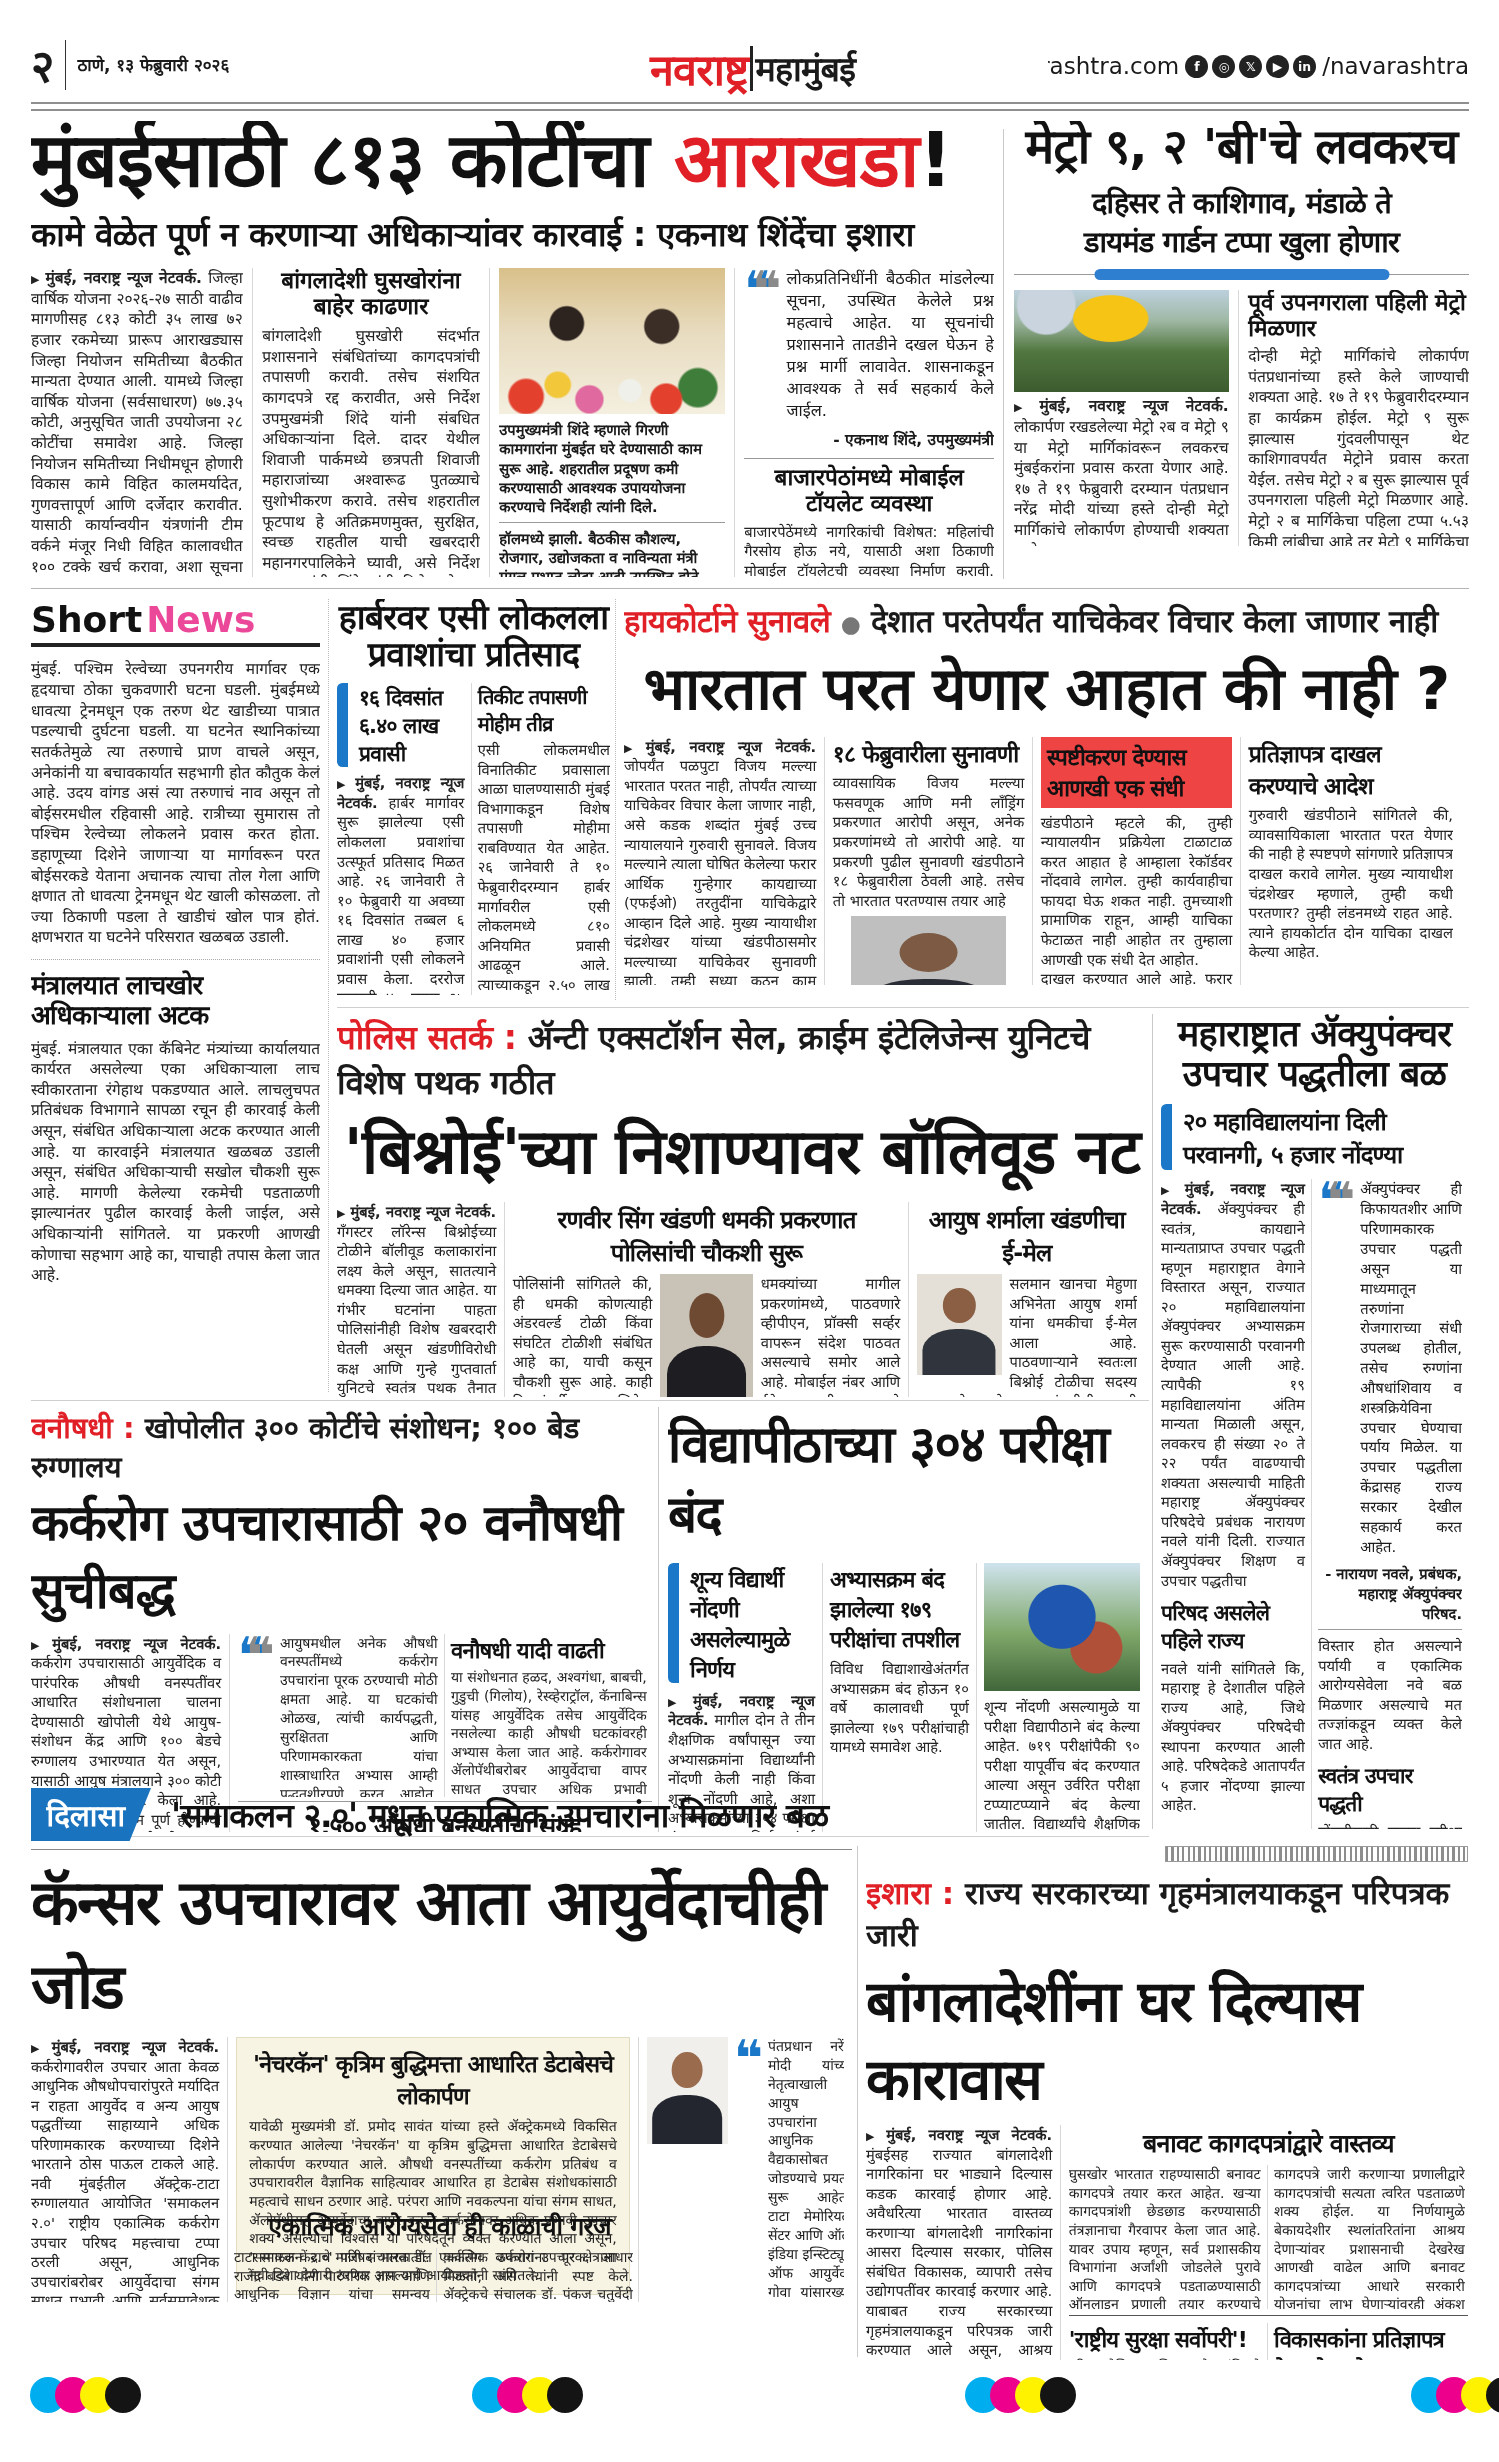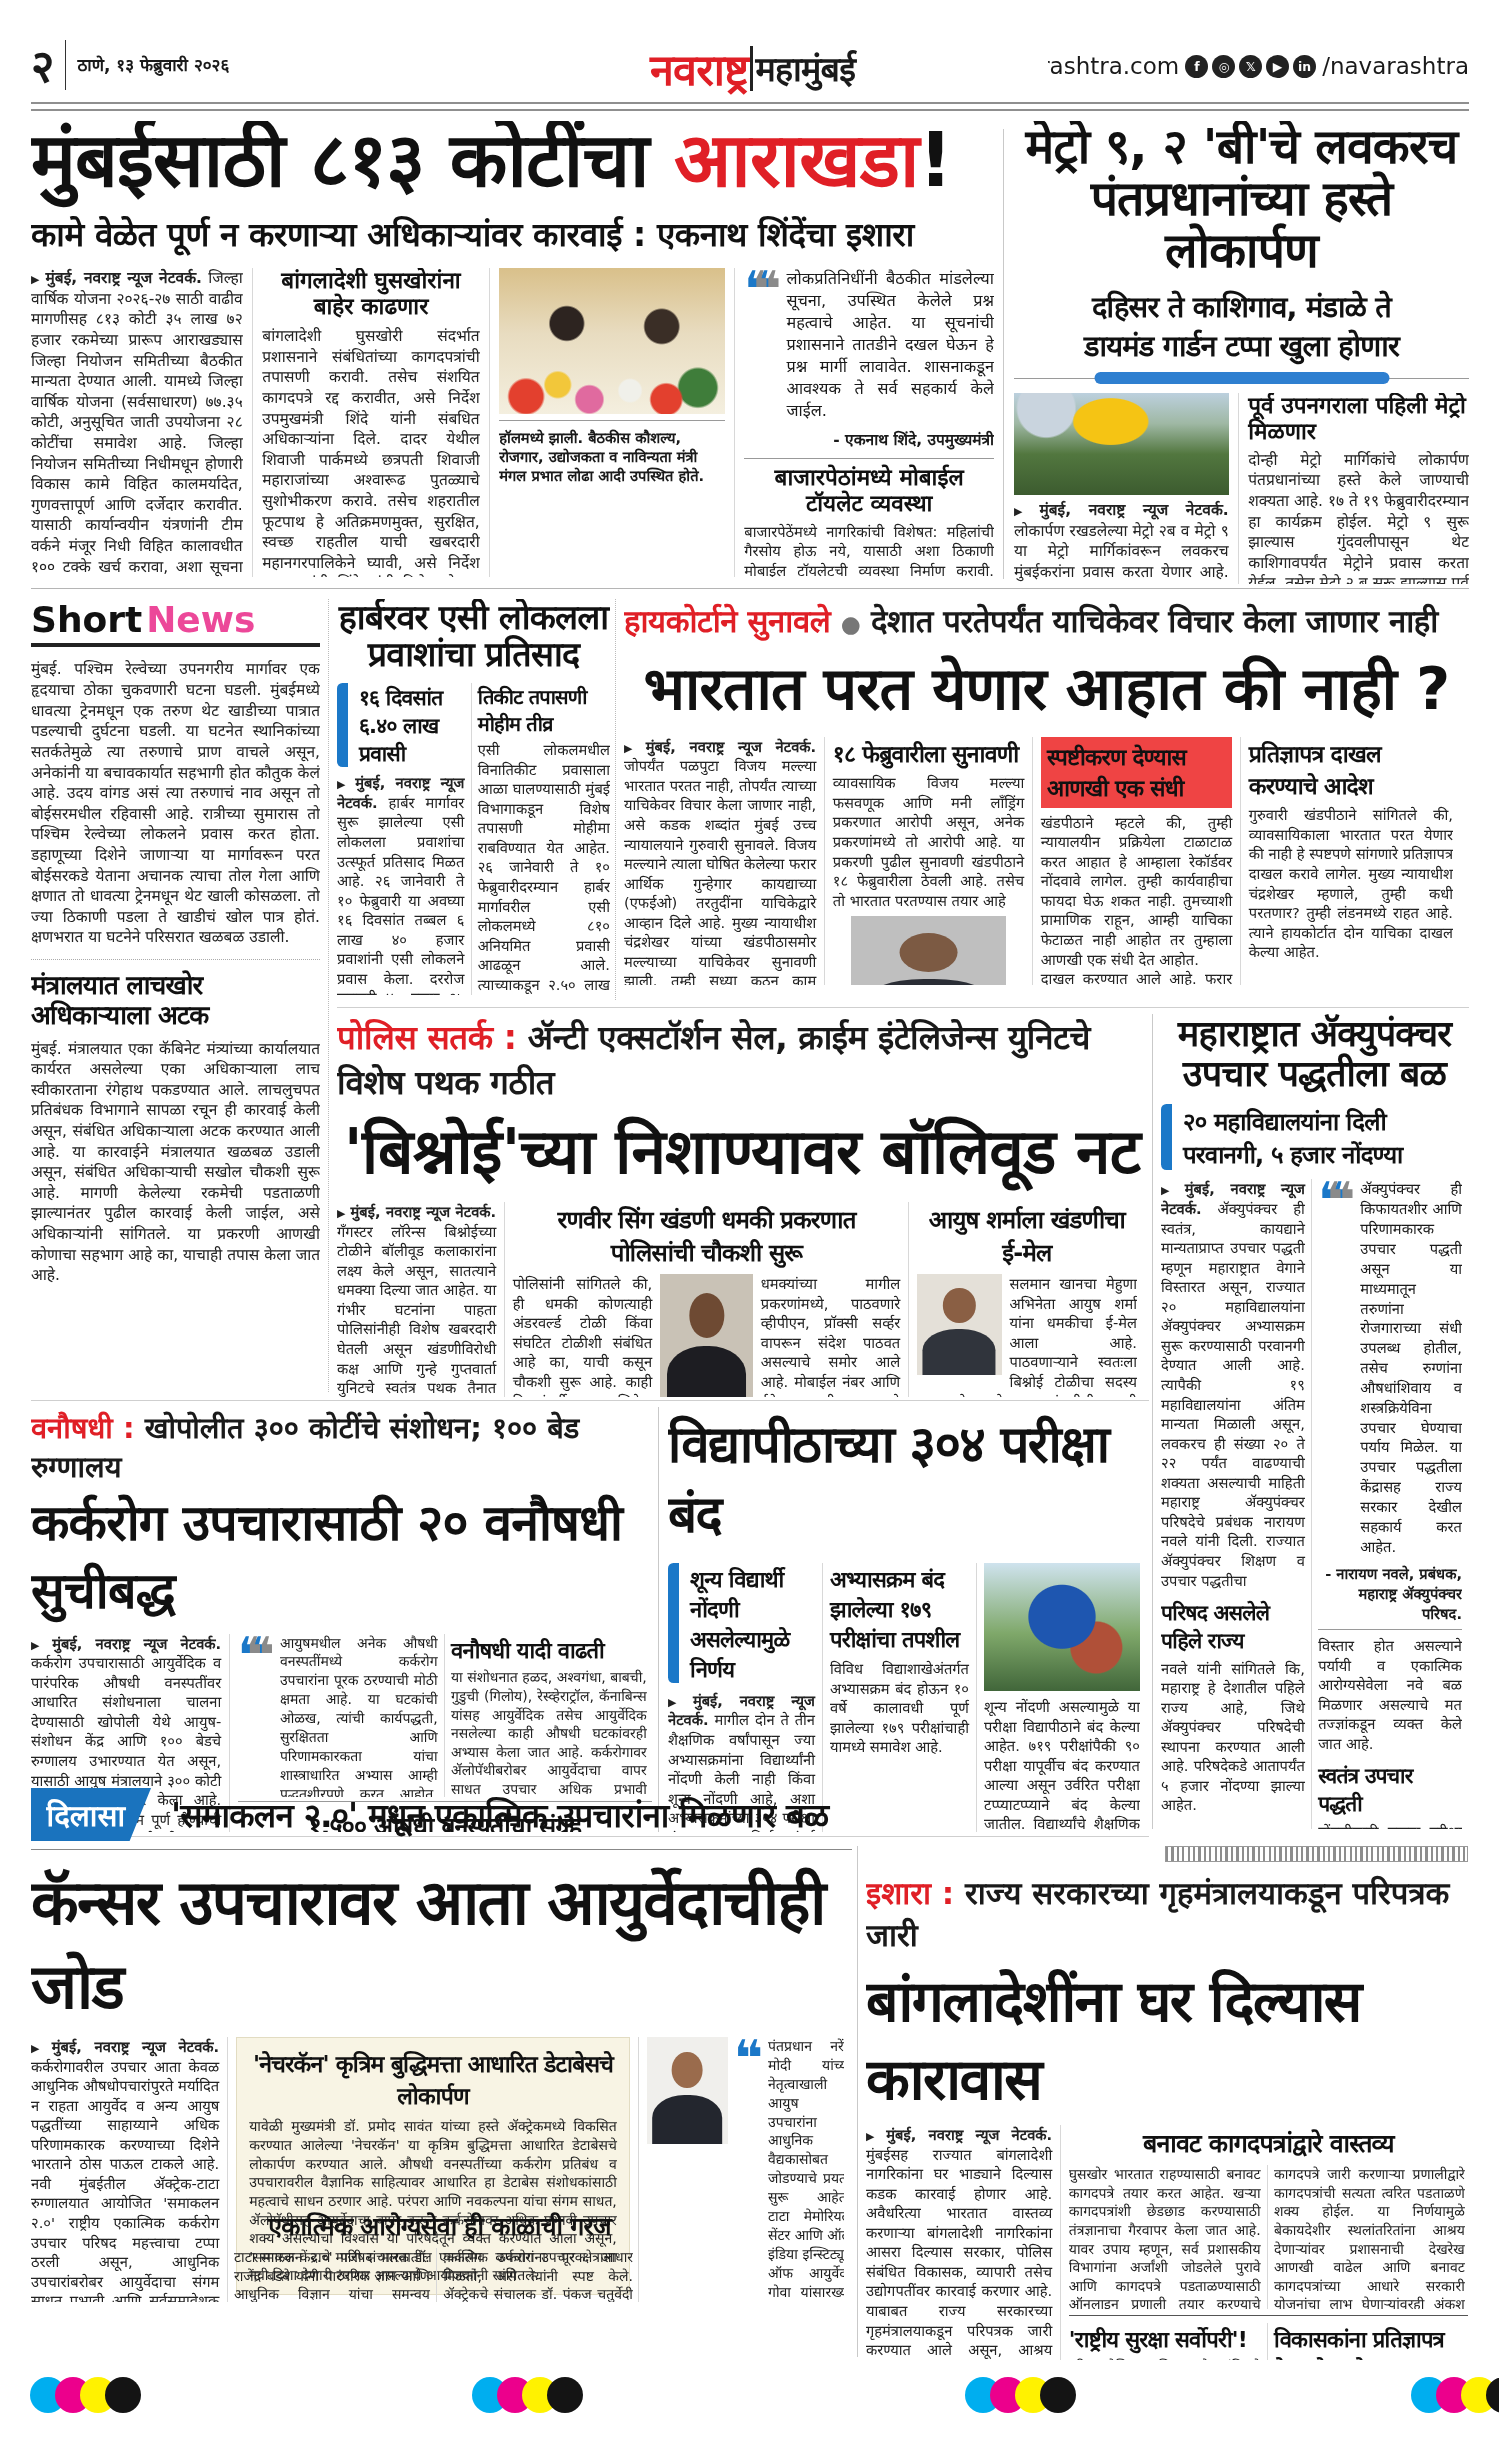--- a/index.html
+++ b/index.html
@@ -110,20 +110,21 @@
       <span class="arrow">▶</span><span class="byline">मुंबई, नवराष्ट्र न्यूज नेटवर्क.</span>
       <span>जिल्हा वार्षिक योजना २०२६-२७ साठी वाढीव मागणीसह ८१३ कोटी ३५ लाख ७२ हजार रकमेच्या प्रारूप आराखड्यास जिल्हा नियोजन समितीच्या बैठकीत मान्यता देण्यात आली. यामध्ये जिल्हा वार्षिक योजना (सर्वसाधारण) ७७.३५ कोटी, अनुसूचित जाती उपयोजना २८ कोटींचा समावेश आहे.</span>
       <span>जिल्हा नियोजन समितीच्या निधीमधून होणारी विकास कामे विहित कालमर्यादेत, गुणवत्तापूर्ण आणि दर्जेदार करावीत. यासाठी कार्यान्वयीन यंत्रणांनी टीम वर्कने मंजूर निधी विहित कालावधीत १०० टक्के खर्च करावा, अशा सूचना उपमुख्यमंत्री एकनाथ शिंदे यांनी दिल्या. तसेच यंत्रणा मंजूर निधी व कामे वेळेत पूर्ण न करणाऱ्या अधिकाऱ्यांवर कारवाईचा इशाराही त्यांनी दिला.</span>
     </div>
     <div class="col" style="width:237px;padding:0 9.3px;">
       <div class="subhead3 center">बांगलादेशी घुसखोरांना बाहेर काढणार</div>
       <p class="body-text" style="margin-top:6.2px;">बांगलादेशी घुसखोरी संदर्भात प्रशासनाने संबंधितांच्या कागदपत्रांची तपासणी करावी. तसेच संशयित कागदपत्रे रद्द करावीत, असे निर्देश उपमुखमंत्री शिंदे यांनी संबधित अधिकाऱ्यांना दिले. दादर येथील शिवाजी पार्कमध्ये छत्रपती शिवाजी महाराजांच्या अश्वारूढ पुतळ्याचे सुशोभीकरण करावे. तसेच शहरातील फूटपाथ हे अतिक्रमणमुक्त, सुरक्षित, स्वच्छ राहतील याची खबरदारी महानगरपालिकेने घ्यावी, असे निर्देश उपमुख्यमंत्री शिंदे यांनी दिले. कोस्टल रोड तसेच महालक्ष्मी रेस कोर्स येथे आंतरराष्ट्रीय दर्जाची उद्याने विकसित करण्यात येत असून ती सबवेच्या माध्यमातून जोडण्यात येणार असल्याचे सांगून</p>
     </div>
     <div class="col" style="width:245px;padding:0 9.3px;">
       <div class="photo ph-meeting" style="width:100%;height:146px;"></div>
+      <p class="capt" style="margin-top:6.2px;">उपमुख्यमंत्री शिंदे म्हणाले गिरणी कामगारांना मुंबईत घरे देण्यासाठी काम सुरू आहे. शहरातील प्रदूषण कमी करण्यासाठी आवश्यक उपाययोजना करण्याचे निर्देशही त्यांनी दिले.</p>
       <div class="thinrule"></div>
       <p class="capt">हॉलमध्ये झाली. बैठकीस कौशल्य, रोजगार, उद्योजकता व नाविन्यता मंत्री मंगल प्रभात लोढा आदी उपस्थित होते.</p>
     </div>
     <div class="col" style="width:260px;padding-left:9.3px;">
       <div class="qwrap">
         <span class="qmark b">❝</span>
           <span class="qmark g">❝</span>
         <span class="quote-text">लोकप्रतिनिधींनी बैठकीत मांडलेल्या सूचना, उपस्थित केलेले प्रश्न महत्वाचे आहेत. या सूचनांची प्रशासनाने तातडीने दखल घेऊन हे प्रश्न मार्गी लावावेत. शासनाकडून आवश्यक ते सर्व सहकार्य केले जाईल.</span>
       </div>
       <div class="quote-attr">- एकनाथ शिंदे, उपमुख्यमंत्री</div>
@@ -133,21 +134,20 @@
       </div>
     </div>
   </div>
 </div>
 
 <div class="vr" style="left:1003px;top:129px;height:450px;"></div>
 
 <div class="blk" style="left:1014px;top:121px;width:455px;height:463px;">
   <div class="hl center" style="font-size:48px;line-height:1.08;">
     <div>मेट्रो ९, २ 'बी'चे लवकरच</div>
-    <div>पंतप्रधानांच्या हस्ते लोकार्पण</div>
   </div>
   <div class="hl center" style="font-size:29px;margin-top:9.3px;">
     <div>दहिसर ते काशिगाव, मंडाळे ते</div>
     <div>डायमंड गार्डन टप्पा खुला होणार</div>
   </div>
   <div class="pillrule"></div>
   <div class="cols" style="height:256px;">
     <div class="col" style="width:224px;padding-right:9.3px;">
       <div class="photo ph-metro" style="width:100%;height:102px;float:left;margin:0 0 4.7px;"></div>
       <p class="body-text"><span class="arrow">▶</span><span class="byline">मुंबई, नवराष्ट्र न्यूज नेटवर्क.</span>

